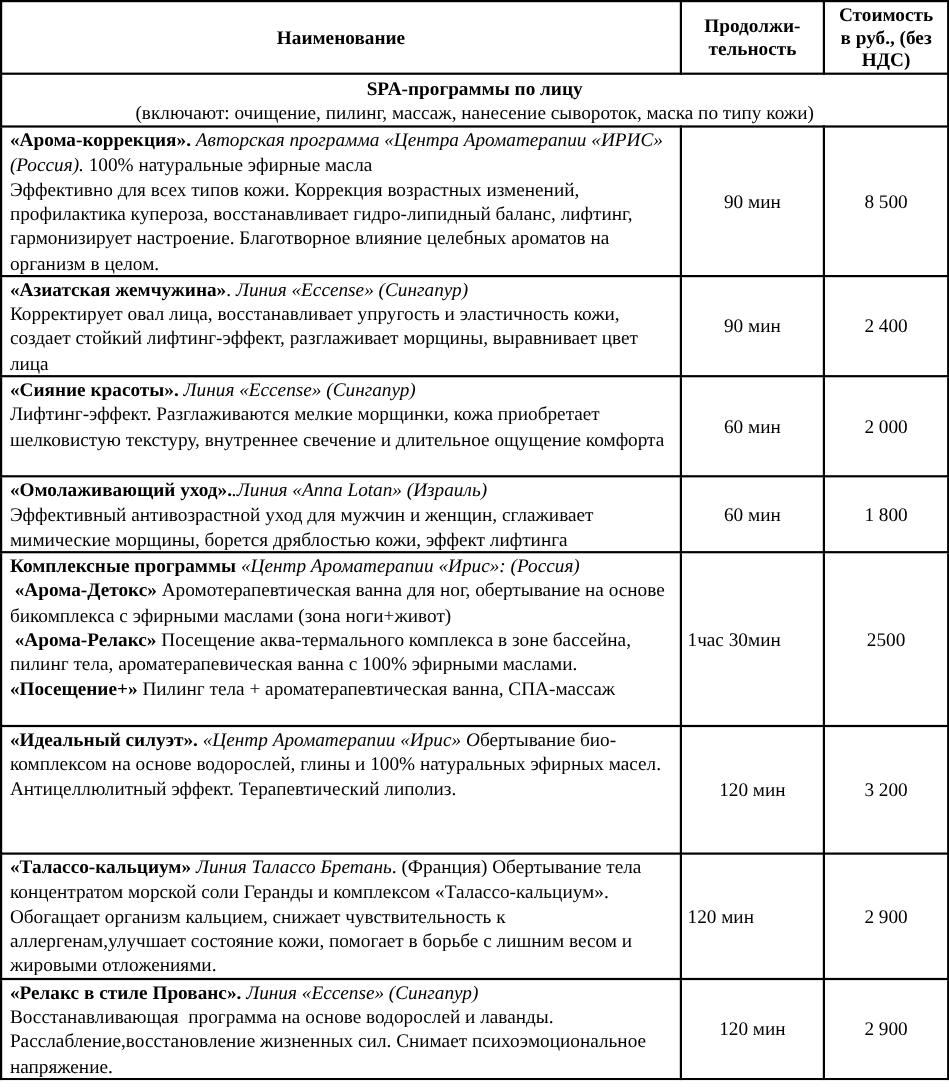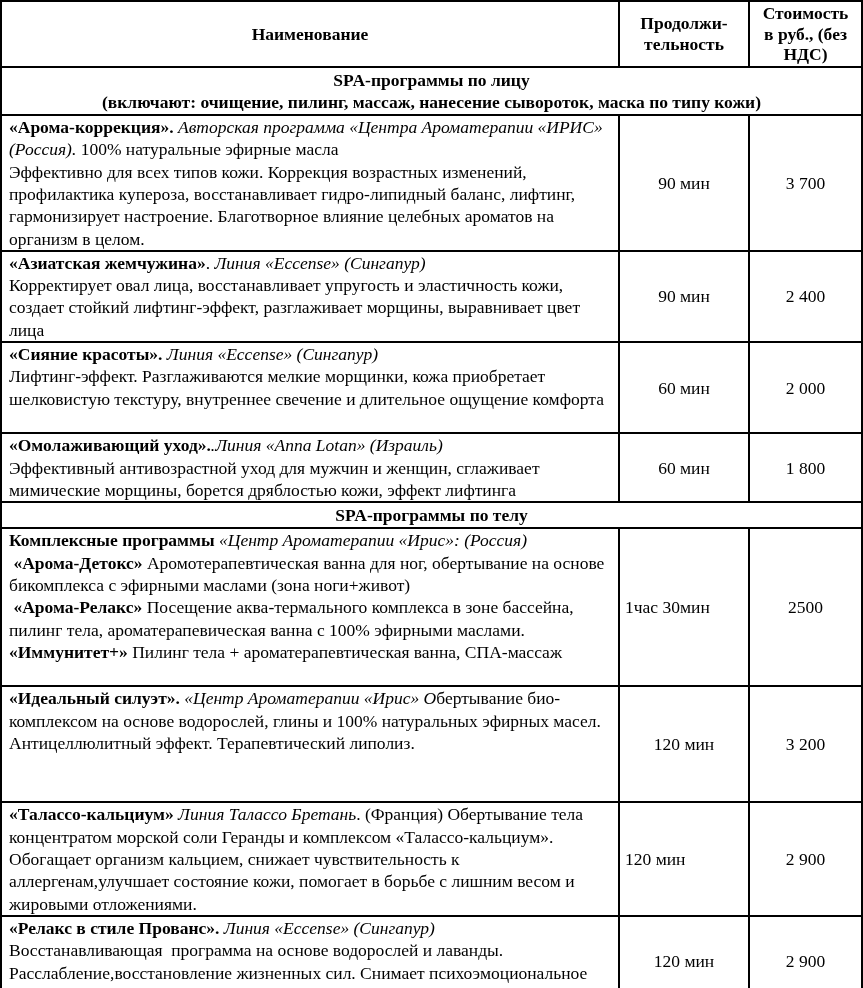--- a/index.html
+++ b/index.html
@@ -37,21 +37,21 @@
     padding: 1px 2px;
   }
   
   td.section-cell {
     text-align: center;
     vertical-align: middle;
     padding: 1px 2px;
     margin-top: 14px;
   }
   .sec-title { font-weight: bold; }
-  .sec-subtitle { font-weight: bold; }
+  .sec-subtitle { font-weight: normal; }
   
   td.name-cell {
     vertical-align: top;
     padding: 0 4px 0 7px;
     white-space: pre-wrap;
   }
   td.dur-cell, td.price-cell {
     vertical-align: middle;
     text-align: center;
     padding: 0 15px;
@@ -85,50 +85,45 @@
         <tr>
           <td colspan="3" class="section-cell">
             <div class="sec-title">SPA-программы по лицу</div>
             <div class="sec-subtitle">(включают: очищение, пилинг, массаж, нанесение сывороток, маска по типу кожи)</div>
           </td>
         </tr>
         <tr>
           <td class="name-cell" style="height: 135.8px;"><span class="b">«Арома-коррекция». </span><span class="i">Авторская программа «Центра Ароматерапии «ИРИС» (Россия). </span><span class="r">100% натуральные эфирные масла
 Эффективно для всех типов кожи. Коррекция возрастных изменений, профилактика купероза, восстанавливает гидро-липидный баланс, лифтинг, гармонизирует настроение. Благотворное влияние целебных ароматов на организм в целом.</span></td>
           <td class="dur-cell">90 мин</td>
-          <td class="price-cell">3 700</td>
+          <td class="price-cell">8 500</td>
         </tr>
         <tr>
           <td class="name-cell" style="height: 91.2px;"><span class="b">«Азиатская жемчужина»</span><span class="r">. </span><span class="i">Линия «Eccense» (Сингапур)</span><span class="r">
 Корректирует овал лица, восстанавливает упругость и эластичность кожи, создает стойкий лифтинг-эффект, разглаживает морщины, выравнивает цвет лица</span></td>
           <td class="dur-cell">90 мин</td>
           <td class="price-cell">2 400</td>
         </tr>
         <tr>
           <td class="name-cell" style="height: 91.2px;"><span class="b">«Сияние красоты». </span><span class="i">Линия «Eccense» (Сингапур)</span><span class="r">
 Лифтинг-эффект. Разглаживаются мелкие морщинки, кожа приобретает шелковистую текстуру, внутреннее свечение и длительное ощущение комфорта</span></td>
           <td class="dur-cell">60 мин</td>
           <td class="price-cell">2 000</td>
         </tr>
         <tr>
           <td class="name-cell" style="height: 68.9px;"><span class="b">«Омолаживающий уход».</span><span class="i">.Линия «Anna Lotan» (Израиль)</span><span class="r">
 Эффективный антивозрастной уход для мужчин и женщин, сглаживает мимические морщины, борется дряблостью кожи, эффект лифтинга</span></td>
           <td class="dur-cell">60 мин</td>
           <td class="price-cell">1 800</td>
         </tr>
         <tr>
-          <td colspan="3" class="section-cell">
-            <div class="sec-title">SPA-программы по телу</div>
-          </td>
-        </tr>
-        <tr>
           <td class="name-cell" style="height: 158px;"><span class="b">Комплексные программы </span><span class="i">«Центр Ароматерапии «Ирис»: (Россия)</span><span class="r">
 </span><span class="b"> «Арома-Детокс»</span><span class="r"> Аромотерапевтическая ванна для ног, обертывание на основе бикомплекса с эфирными маслами (зона ноги+живот)
 </span><span class="b"> «Арома-Релакс»</span><span class="r"> Посещение аква-термального комплекса в зоне бассейна, пилинг тела, ароматерапевическая ванна с 100% эфирными маслами.
-</span><span class="b">«Иммунитет+»</span><span class="r"> Пилинг тела + ароматерапевтическая ванна, СПА-массаж</span></td>
+</span><span class="b">«Посещение+»</span><span class="r"> Пилинг тела + ароматерапевтическая ванна, СПА-массаж</span></td>
           <td class="dur-cell left">1час 30мин</td>
           <td class="price-cell">2500</td>
         </tr>
         <tr>
           <td class="name-cell" style="height: 116px;"><span class="b">«Идеальный силуэт». </span><span class="i">«Центр Ароматерапии «Ирис» О</span><span class="r">бертывание био-комплексом на основе водорослей, глины и 100% натуральных эфирных масел.
 Антицеллюлитный эффект. Терапевтический липолиз.</span></td>
           <td class="dur-cell">120 мин</td>
           <td class="price-cell">3 200</td>
         </tr>
         <tr>

